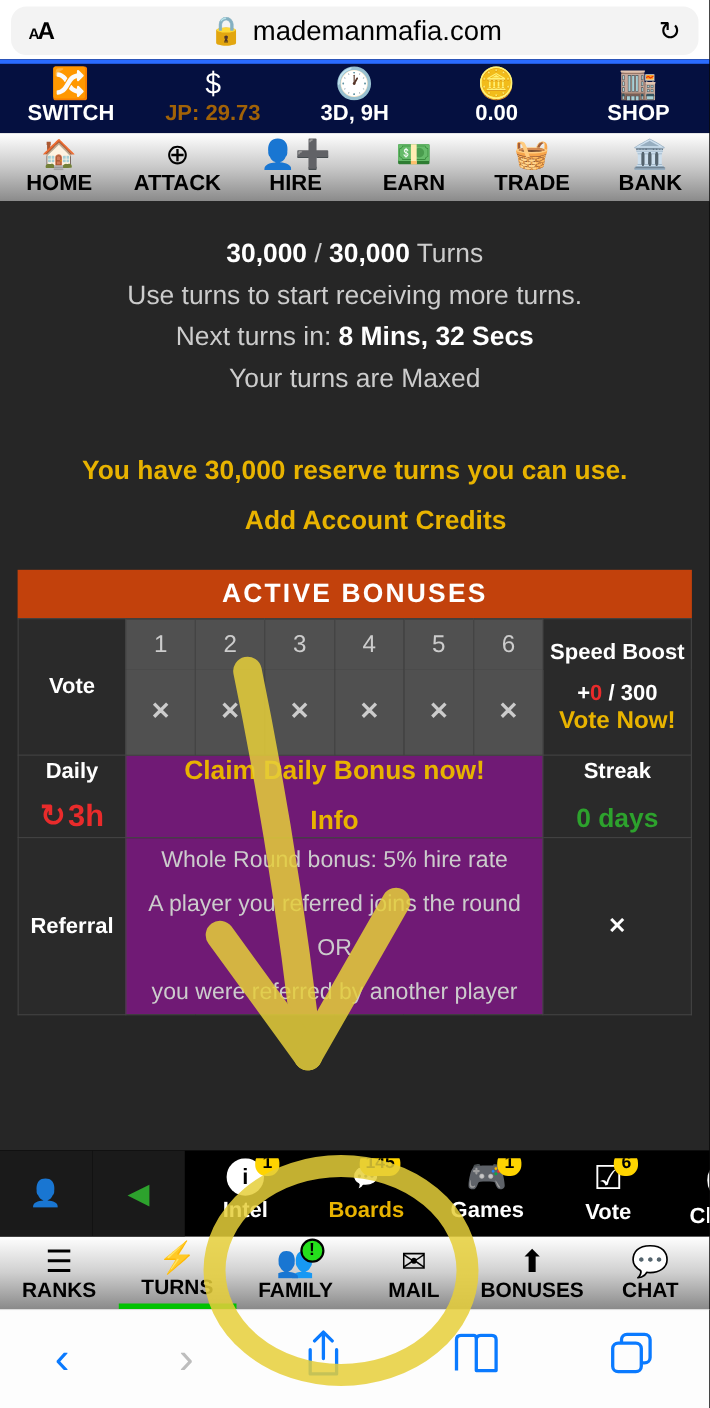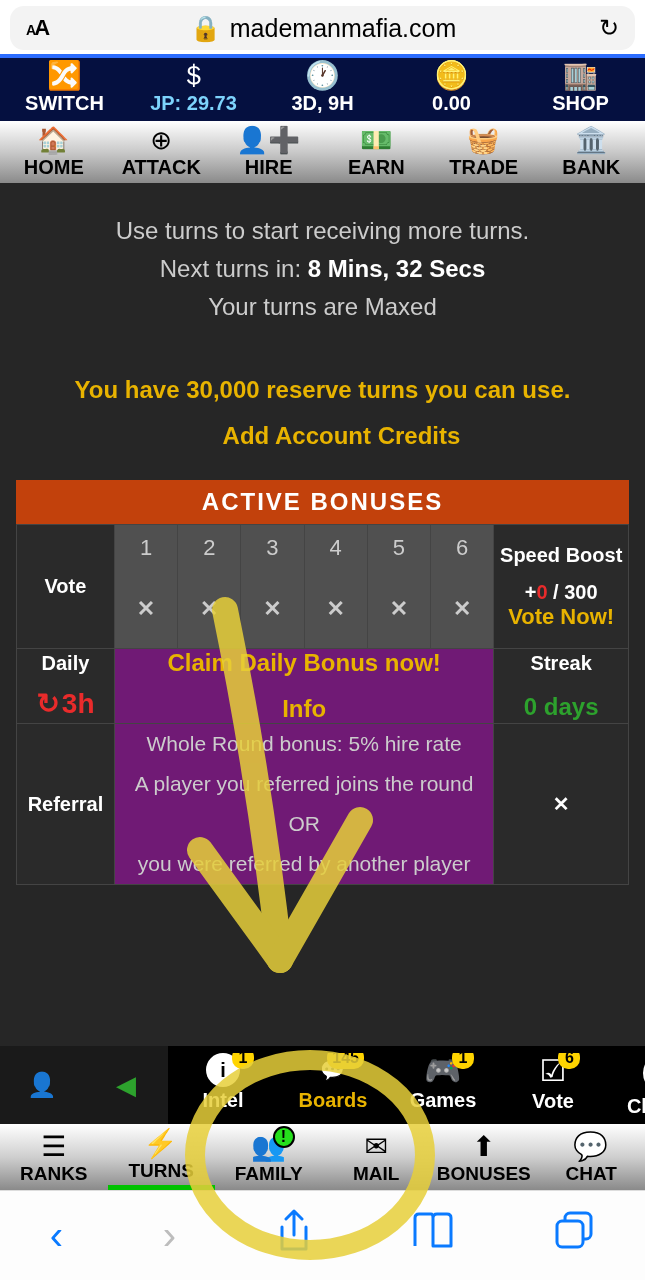--- a/index.html
+++ b/index.html
@@ -12,21 +12,21 @@
   .safari-top .aa span:first-child{font-size:14px;} .safari-top .aa span:last-child{font-size:22px;}
   .safari-top .url { color:#000; font-size:25px; display:flex; align-items:center; gap:8px;}
   .reload { font-size:24px; color:#000; }
 
   
   .nav1 { background:#051040; border-top:4px solid #2b6cff; display:flex; }
   .nav1 .cell { flex:1; display:flex; flex-direction:column; align-items:center; justify-content:center; padding:4px 0 6px; }
   .nav1 .cell .ic { font-size:28px; line-height:1; color:#fff;}
   .nav1 .mmm-big { font-size:32px; font-weight:900; letter-spacing:-1px; color:#fff; line-height:1; }
   .nav1 .lbl { font-size:20px; font-weight:700; color:#fff; margin-top:2px;}
-  .nav1 .jp { color:#7dd3fc; }
+  .nav1 .jp { color:#a16207; }
   .coins { color:#f8c81c; }
 
   
   .nav2 { background:linear-gradient(#fff,#c9c9c9,#8a8a8a); display:flex; }
   .nav2 .cell { flex:1; display:flex; flex-direction:column; align-items:center; padding:4px 0 4px; }
   .nav2 .ic { font-size:26px; color:#000; }
   .nav2 .lbl { font-size:20px; font-weight:800; color:#000; }
 
   
   .body-area { flex:1; background:#262626; overflow:hidden; position:relative; }
@@ -145,20 +145,21 @@
       <span class="lbl">TRADE</span>
     </div>
   <div class="cell">
       <span class="ic">🏛️</span>
       <span class="lbl">BANK</span>
     </div>
 </div>
 
 <div class="body-area">
   <div class="turns-block">
+    <div class="turns-line"><b>30,000</b> / <b>30,000</b><span> Turns</span></div>
     <div class="turns-line">Use turns to start receiving more turns.</div>
     <div class="turns-line"><span>Next turns in: </span><b>8 Mins, 32 Secs</b></div>
     <div class="turns-line">Your turns are Maxed</div>
   </div>
   <div class="reserve-block">
     <div class="yellow">You have 30,000 reserve turns you can use.</div>
     <span class="yellow-link">Add Account Credits</span>
   </div>
 
   <div class="bonus-wrap">

